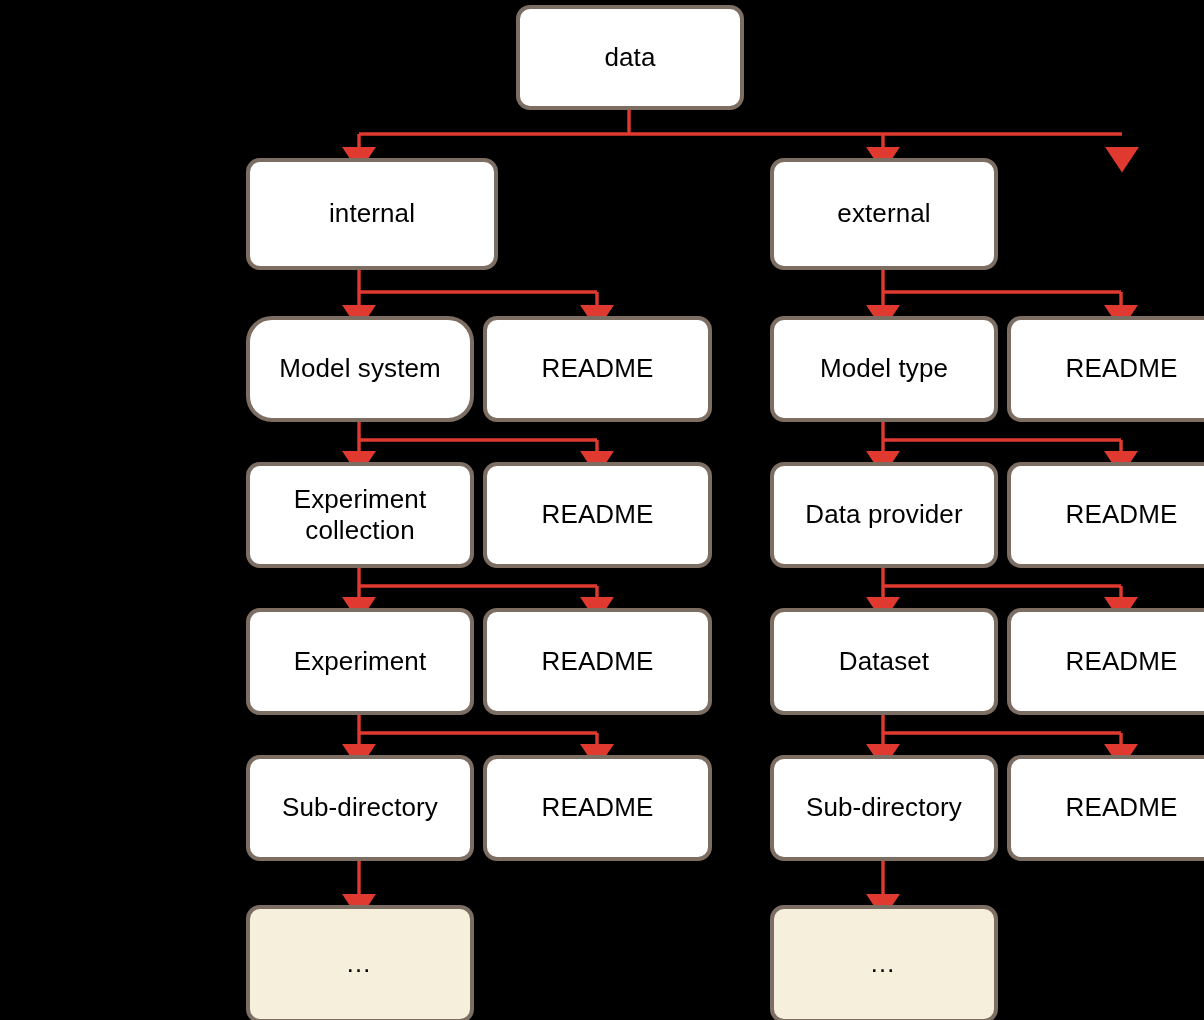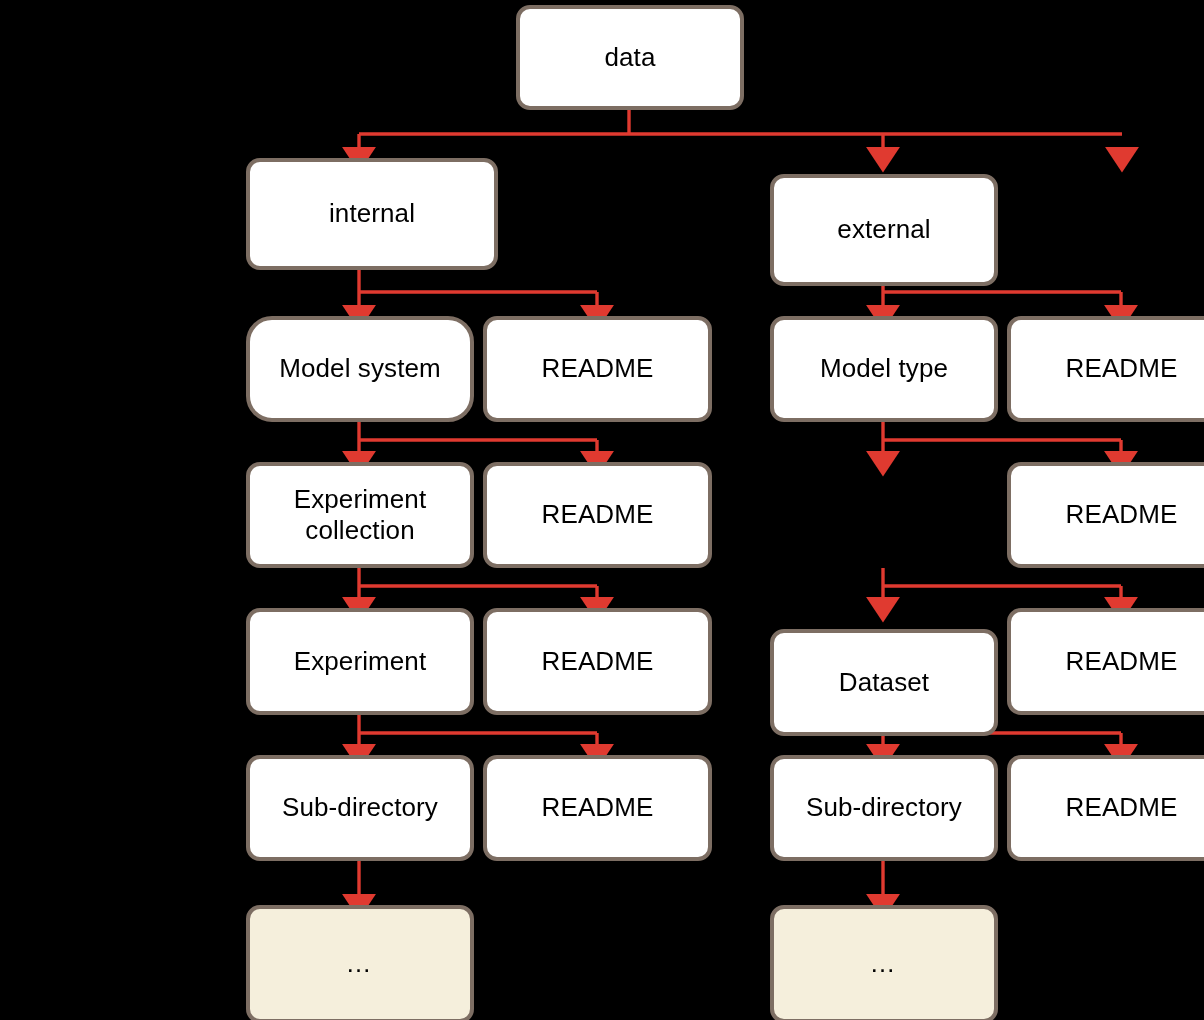--- a/index.html
+++ b/index.html
@@ -144,36 +144,39 @@
     <span class="label">Sub-directory</span>
   </div>
   <div class="node" style="left:451px; top:755px; width:229px; height:106px;">
     <span class="label">README</span>
   </div>
 
   <div class="node ellipsis" style="left:214px; top:905px; width:228px; height:118px;">
     <span class="label">…</span>
   </div>
 
-  <div class="node" style="left:738px; top:174px; width:228px; height:112px;">
+  <div class="node" style="left:738px; top:158px; width:228px; height:112px;">
     <span class="label">external</span>
   </div>
 
   <div class="node" style="left:738px; top:316px; width:228px; height:106px;">
     <span class="label">Model type</span>
   </div>
   <div class="node" style="left:975px; top:316px; width:229px; height:106px;">
     <span class="label">README</span>
   </div>
 
+  <div class="node" style="left:738px; top:462px; width:228px; height:106px;">
+    <span class="label">Data provider</span>
+  </div>
   <div class="node" style="left:975px; top:462px; width:229px; height:106px;">
     <span class="label">README</span>
   </div>
 
-  <div class="node" style="left:738px; top:629px; width:228px; height:107px;">
+  <div class="node" style="left:738px; top:608px; width:228px; height:107px;">
     <span class="label">Dataset</span>
   </div>
   <div class="node" style="left:975px; top:608px; width:229px; height:107px;">
     <span class="label">README</span>
   </div>
 
   <div class="node" style="left:738px; top:755px; width:228px; height:106px;">
     <span class="label">Sub-directory</span>
   </div>
   <div class="node" style="left:975px; top:755px; width:229px; height:106px;">

